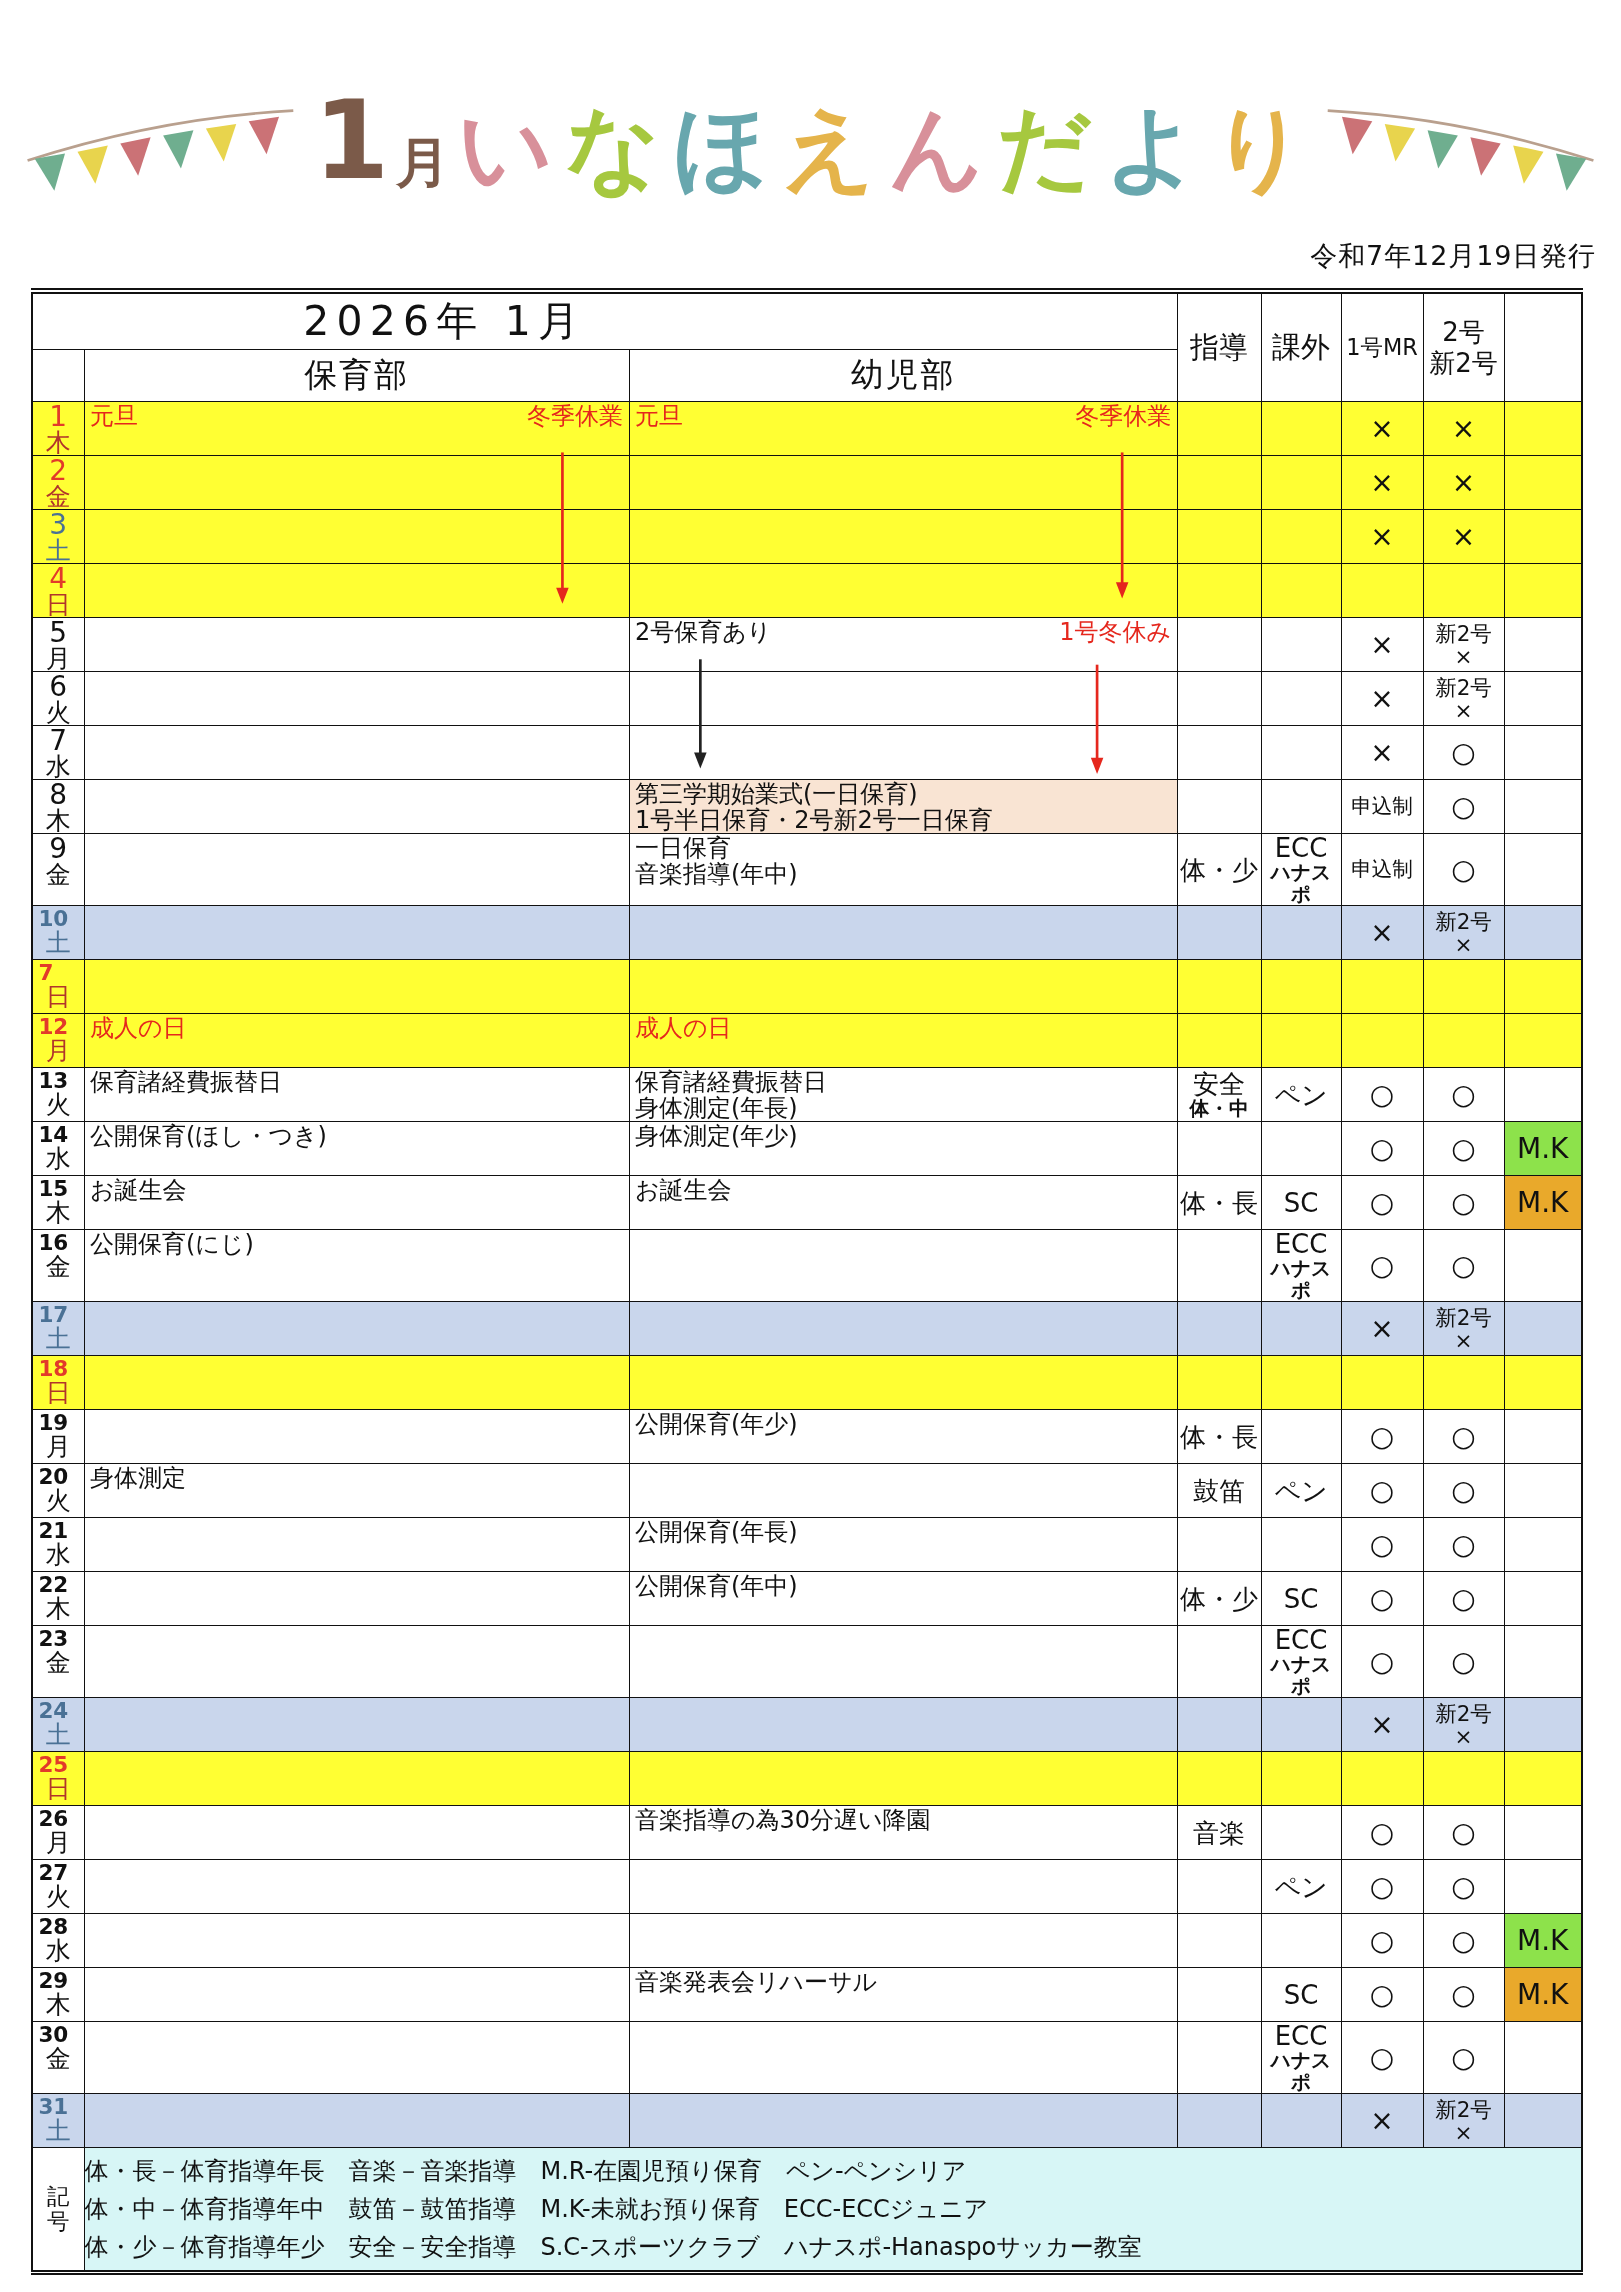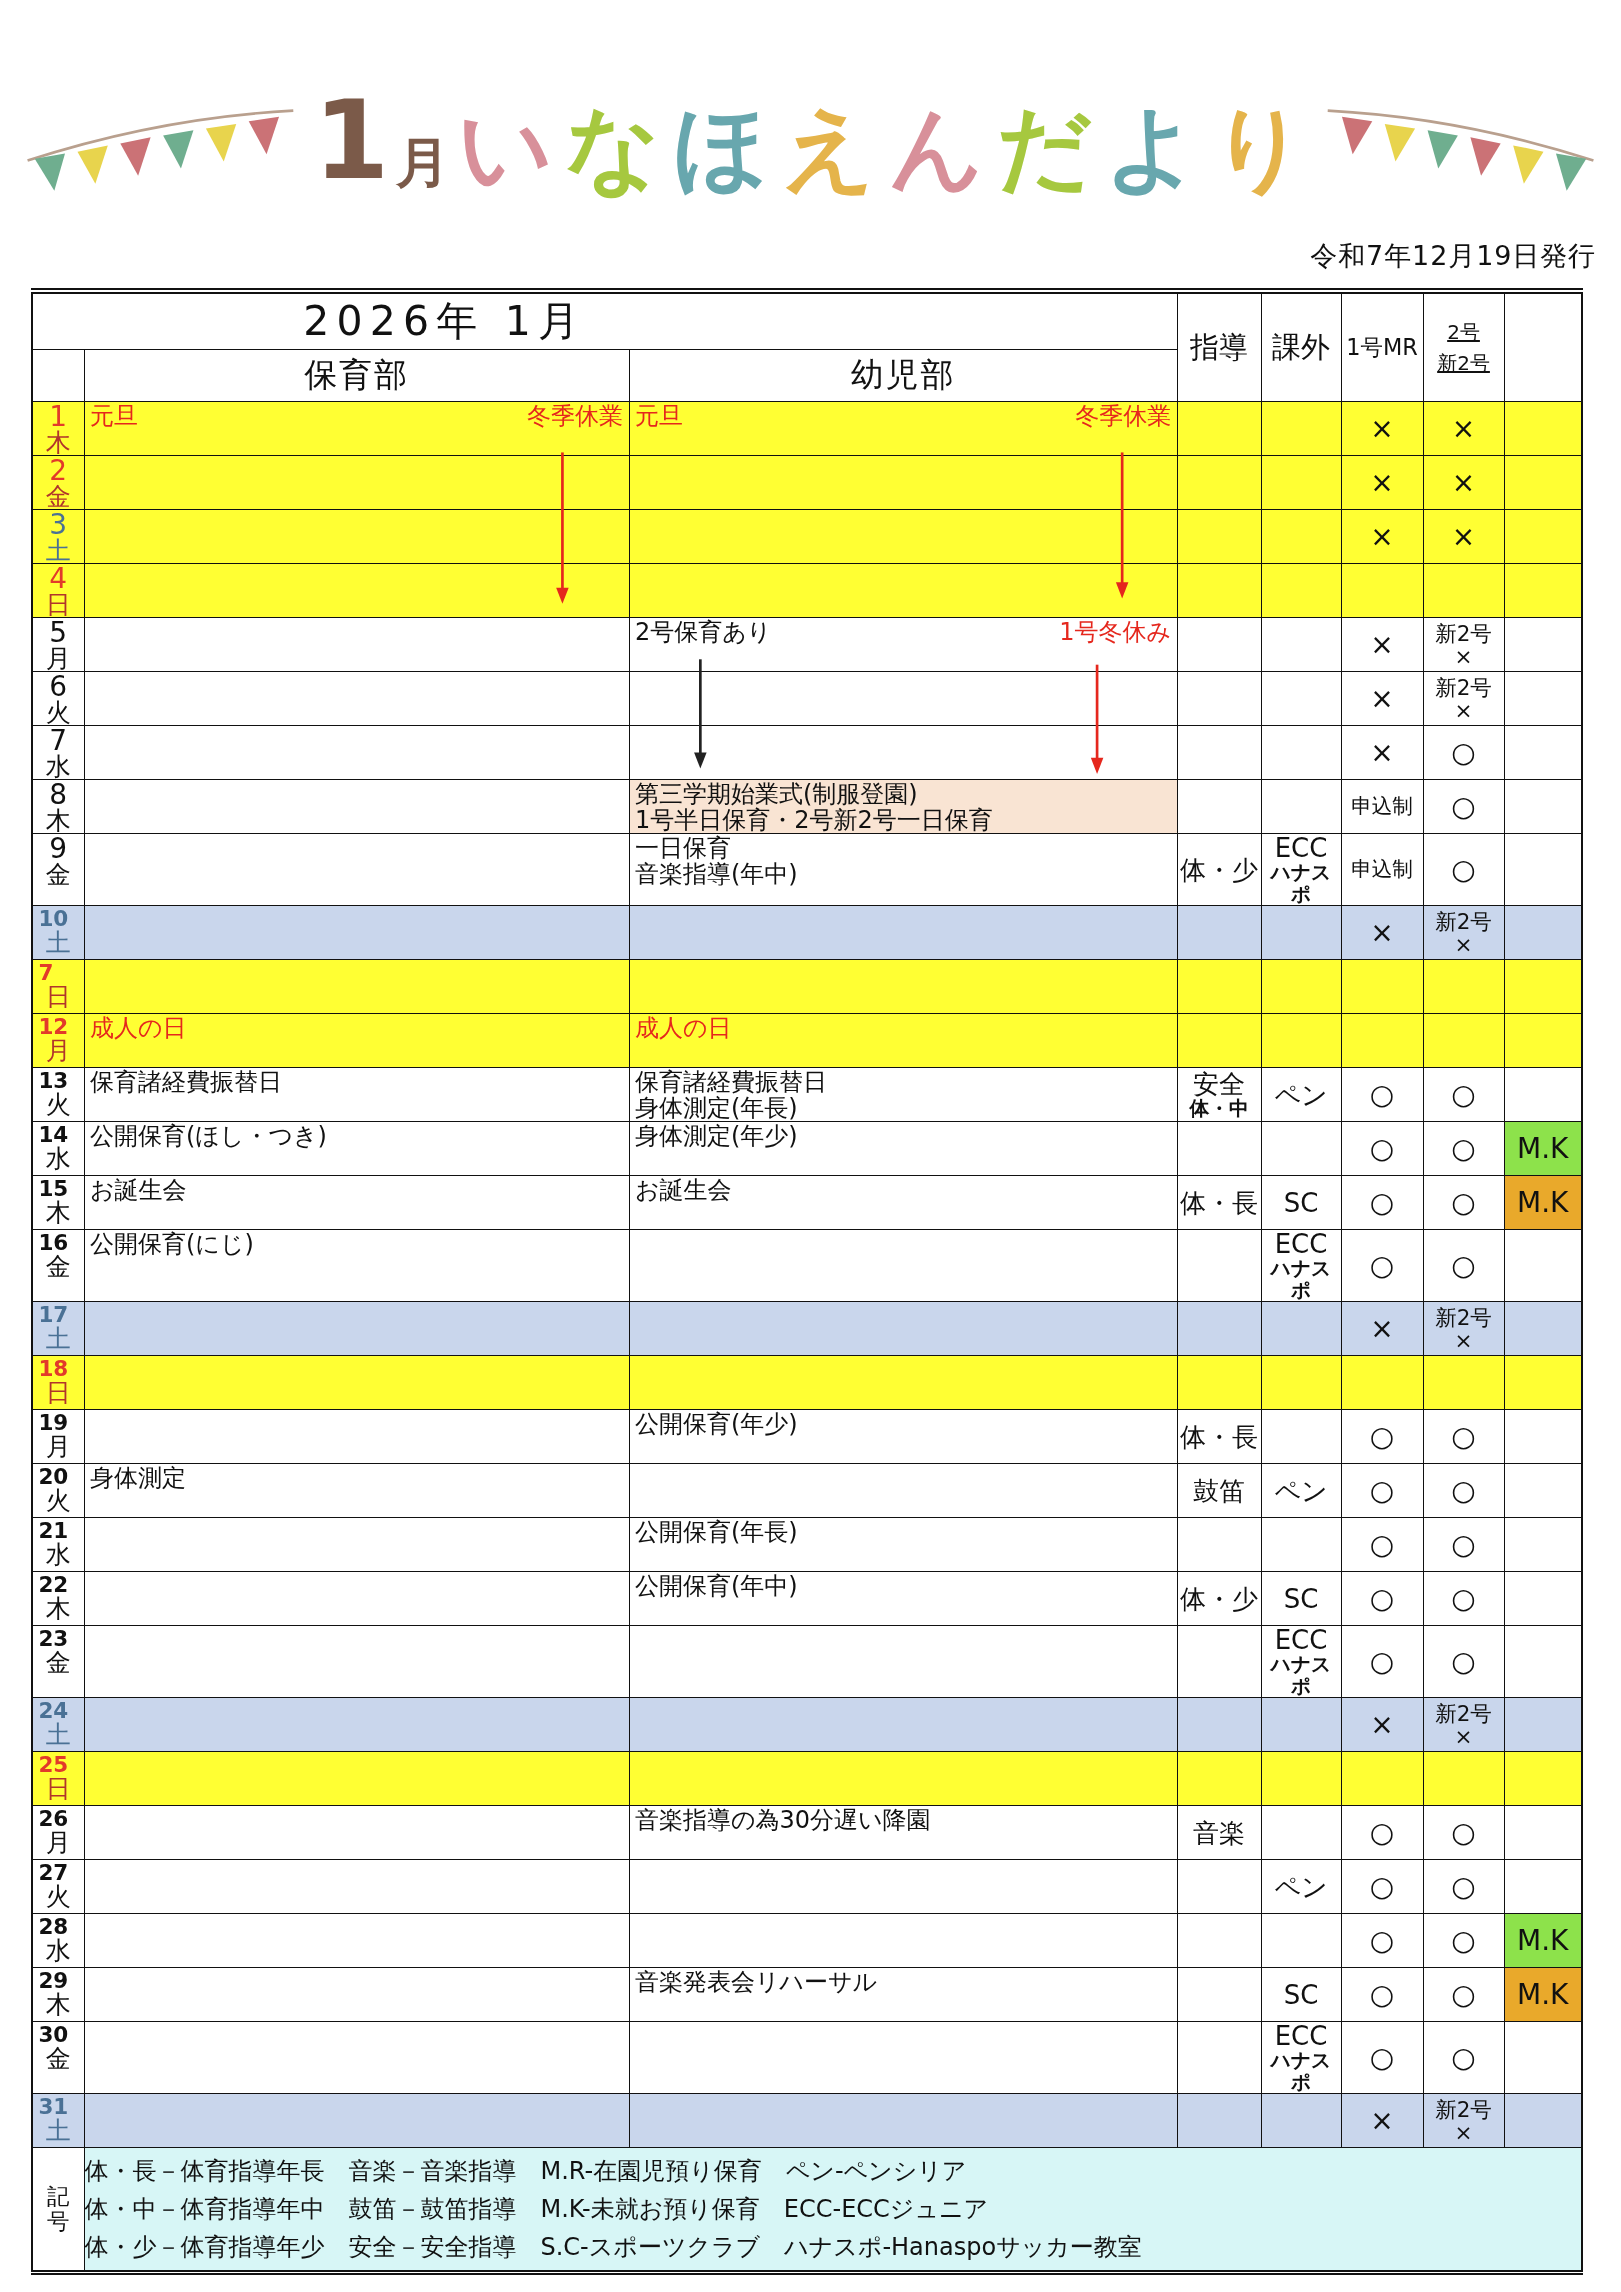--- a/index.html
+++ b/index.html
@@ -25,21 +25,21 @@
             border-top:6.3px double var(--border);border-bottom:5.4px double var(--border);}
   table.cal th,table.cal td{border:1.8px solid var(--border);padding:0;overflow:hidden;vertical-align:top;}
   tr.hdr1{height:54px;padding-left:40px;}
   tr.hdr2{height:52px;}
   th{font-weight:normal;vertical-align:middle!important;}
   .ym{font-size:41px;letter-spacing:7.2px;}
   .ym-inner{width:72%;text-align:center;}
   .dept{font-size:33px;text-align:center;letter-spacing:1.8px;}
   .hcell{font-size:29px;text-align:center;}
   .hcell.mrh{font-size:22.4px;}
-  .hcell.n2h{font-size:20px;line-height:31px;text-decoration:underline;}
+  .hcell.n2h{font-size:26px;line-height:31px;}
 
   tr.dayrow{height:54px;}
   td.c-day{text-align:center;}
   .day-num{font-size:28px;line-height:28px;margin-top:0.9px;}
   .day-num.two{font-size:21.5px;line-height:24px;text-align:left;padding-left:5.4px;font-weight:bold;}
   .day-wd{font-size:25px;line-height:23px;}
   .dc-red .day-num{color:var(--dayred);}   .dc-red .day-wd{color:var(--daykanjired);}
   .dc-blue .day-num{color:var(--dayblue);} .dc-blue .day-wd{color:var(--dayblue);}
 
   td.c-evt{font-size:24px;line-height:26px;}
@@ -280,21 +280,21 @@
         </tr>
         <tr class="dayrow">
           <td class="c-day dc-black">
             <div class="day-num">8</div>
             <div class="day-wd">木</div>
           </td>
           <td class="c-evt c-hoiku"></td>
           <td class="c-evt c-yoji bg-peach">
             <div class="evt-flex">
               <div class="evt-left">
-                <div>第三学期始業式(制服登園)</div>
+                <div>第三学期始業式(一日保育)</div>
                 <div>1号半日保育・2号新2号一日保育</div>
               </div>
             </div>
           </td>
           <td class="c-mid"></td>
           <td class="c-mid"></td>
           <td class="c-mark">
             <div class="small">申込制</div>
           </td>
           <td class="c-mark">

